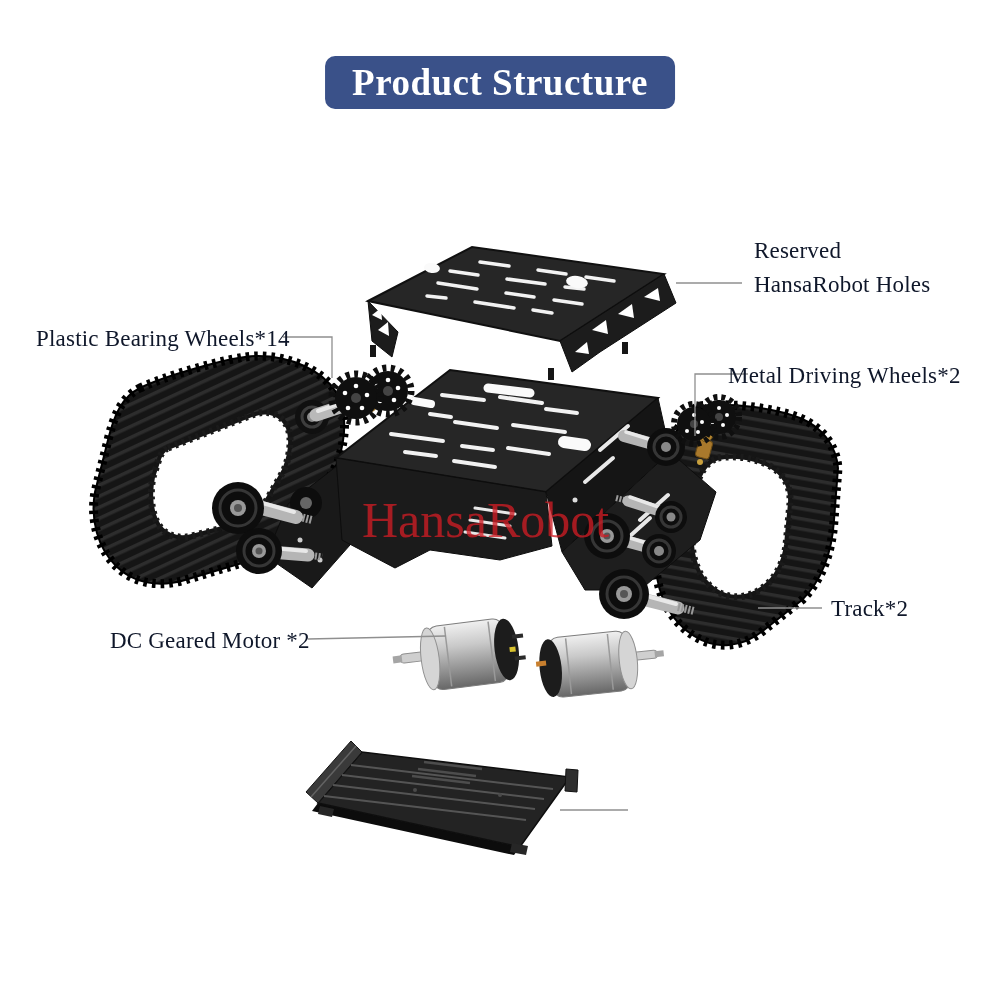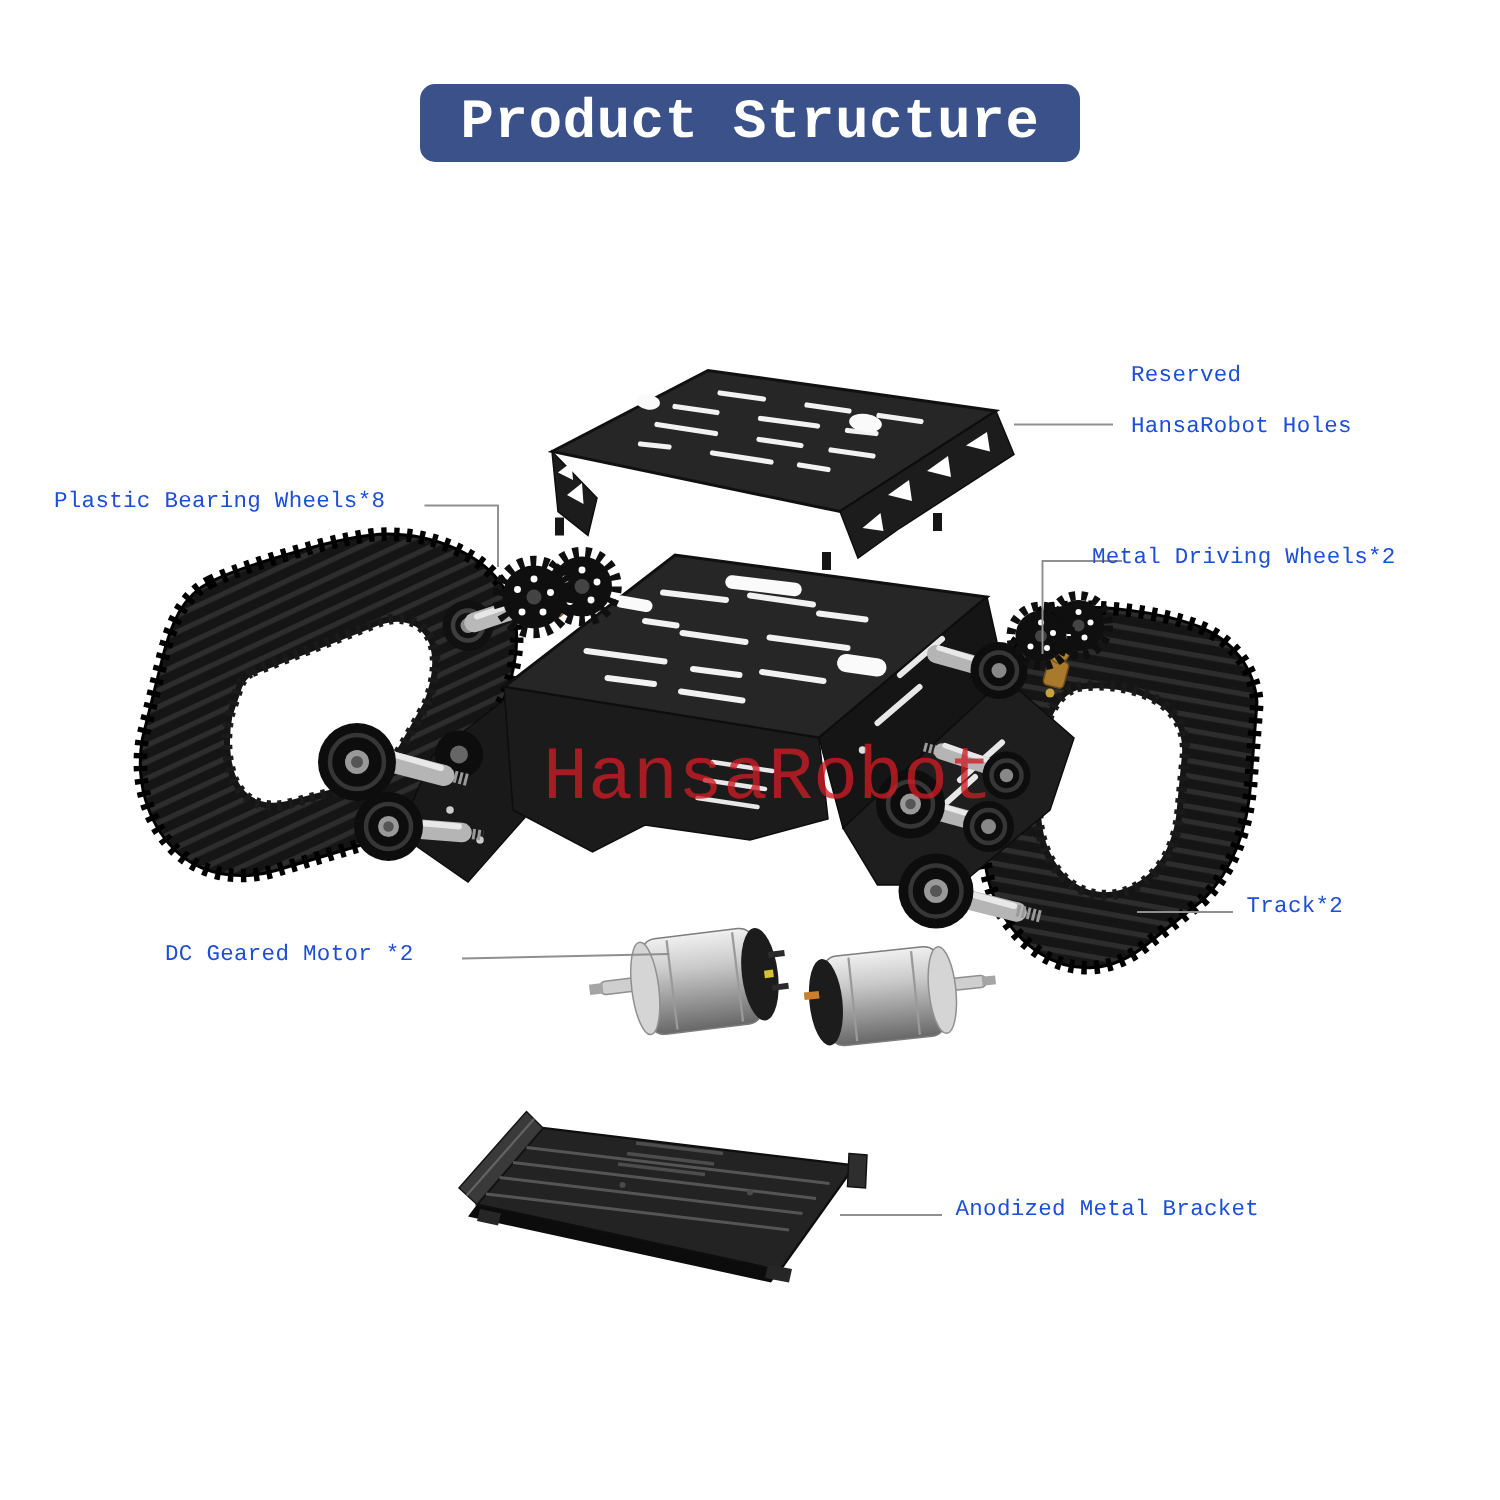--- a/index.html
+++ b/index.html
@@ -1,21 +1,21 @@
 <!DOCTYPE html>
 <html><head>
 <meta charset="utf-8">
 <style>
   html,body{margin:0;padding:0;background:#ffffff;}
   #stage{position:relative;width:1000px;height:1000px;background:#ffffff;overflow:hidden;
-         font-family:Liberation Mono, monospace;}
+         font-family:Liberation Serif, serif;}
   .banner{position:absolute;top:56px;left:50%;transform:translateX(-50%);
           background:#3a5189;color:#ffffff;border-radius:10px;
           padding:5px 27px;font-size:37px;font-weight:bold;letter-spacing:.5px;white-space:nowrap;}
-  .plabel{position:absolute;color:#1d4ed8;font-size:15px;letter-spacing:.2px;white-space:nowrap;}
+  .plabel{position:absolute;color:#0f172a;font-size:23px;letter-spacing:.2px;white-space:nowrap;}
   .plabel .ln{display:block;line-height:34px;}
   .watermark{position:absolute;left:362px;top:455px;font-size:50px;letter-spacing:0px;
              color:rgba(205,28,36,0.78);white-space:nowrap;margin-top:36px;}
   svg{position:absolute;left:0;top:0;}
 </style>
 </head>
 <body>
 
 <div id="stage">
 
@@ -300,19 +300,18 @@
       <path d="M560,810 H628"></path>
     </g>
   </svg>
 
   <div class="watermark">HansaRobot</div>
 
   <div class="plabel" style="left:754px;top:234px;">
     <span class="ln">Reserved</span>
     <span class="ln">HansaRobot Holes</span>
   </div>
-  <div class="plabel" style="left:36px;top:326px;">Plastic Bearing Wheels*8</div>
+  <div class="plabel" style="left:36px;top:326px;">Plastic Bearing Wheels*14</div>
   <div class="plabel" style="left:728px;top:363px;">Metal Driving Wheels*2</div>
   <div class="plabel" style="left:831px;top:596px;">Track*2</div>
   <div class="plabel" style="left:110px;top:628px;">DC Geared Motor *2</div>
-  <div class="plabel" style="left:637px;top:798px;">Anodized Metal Bracket</div>
 
 </div>
 
 </body></html>

